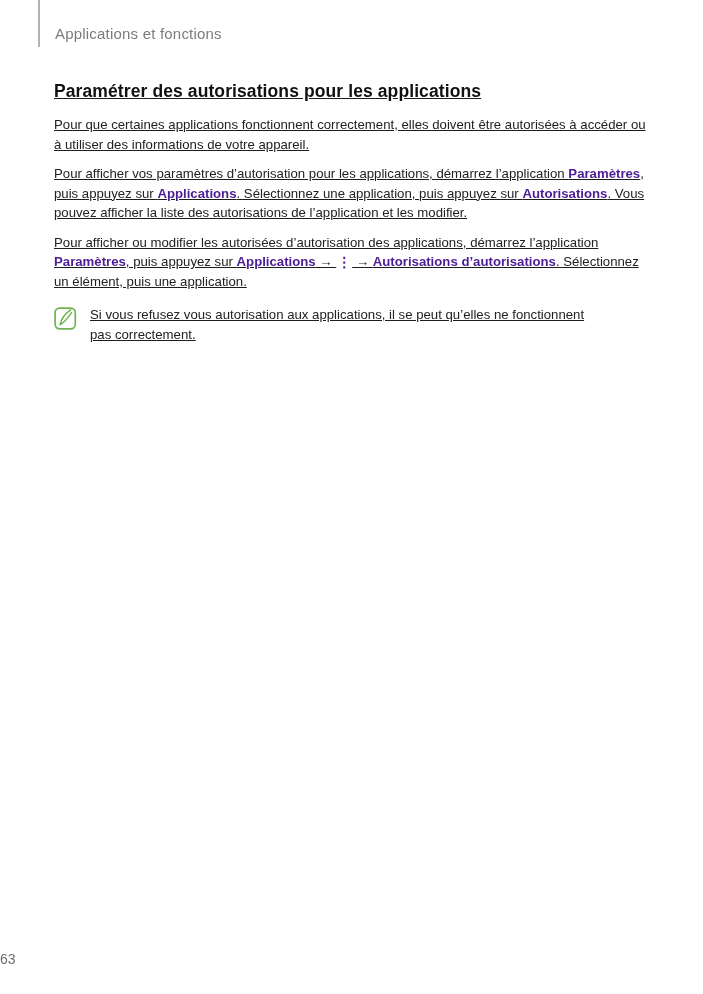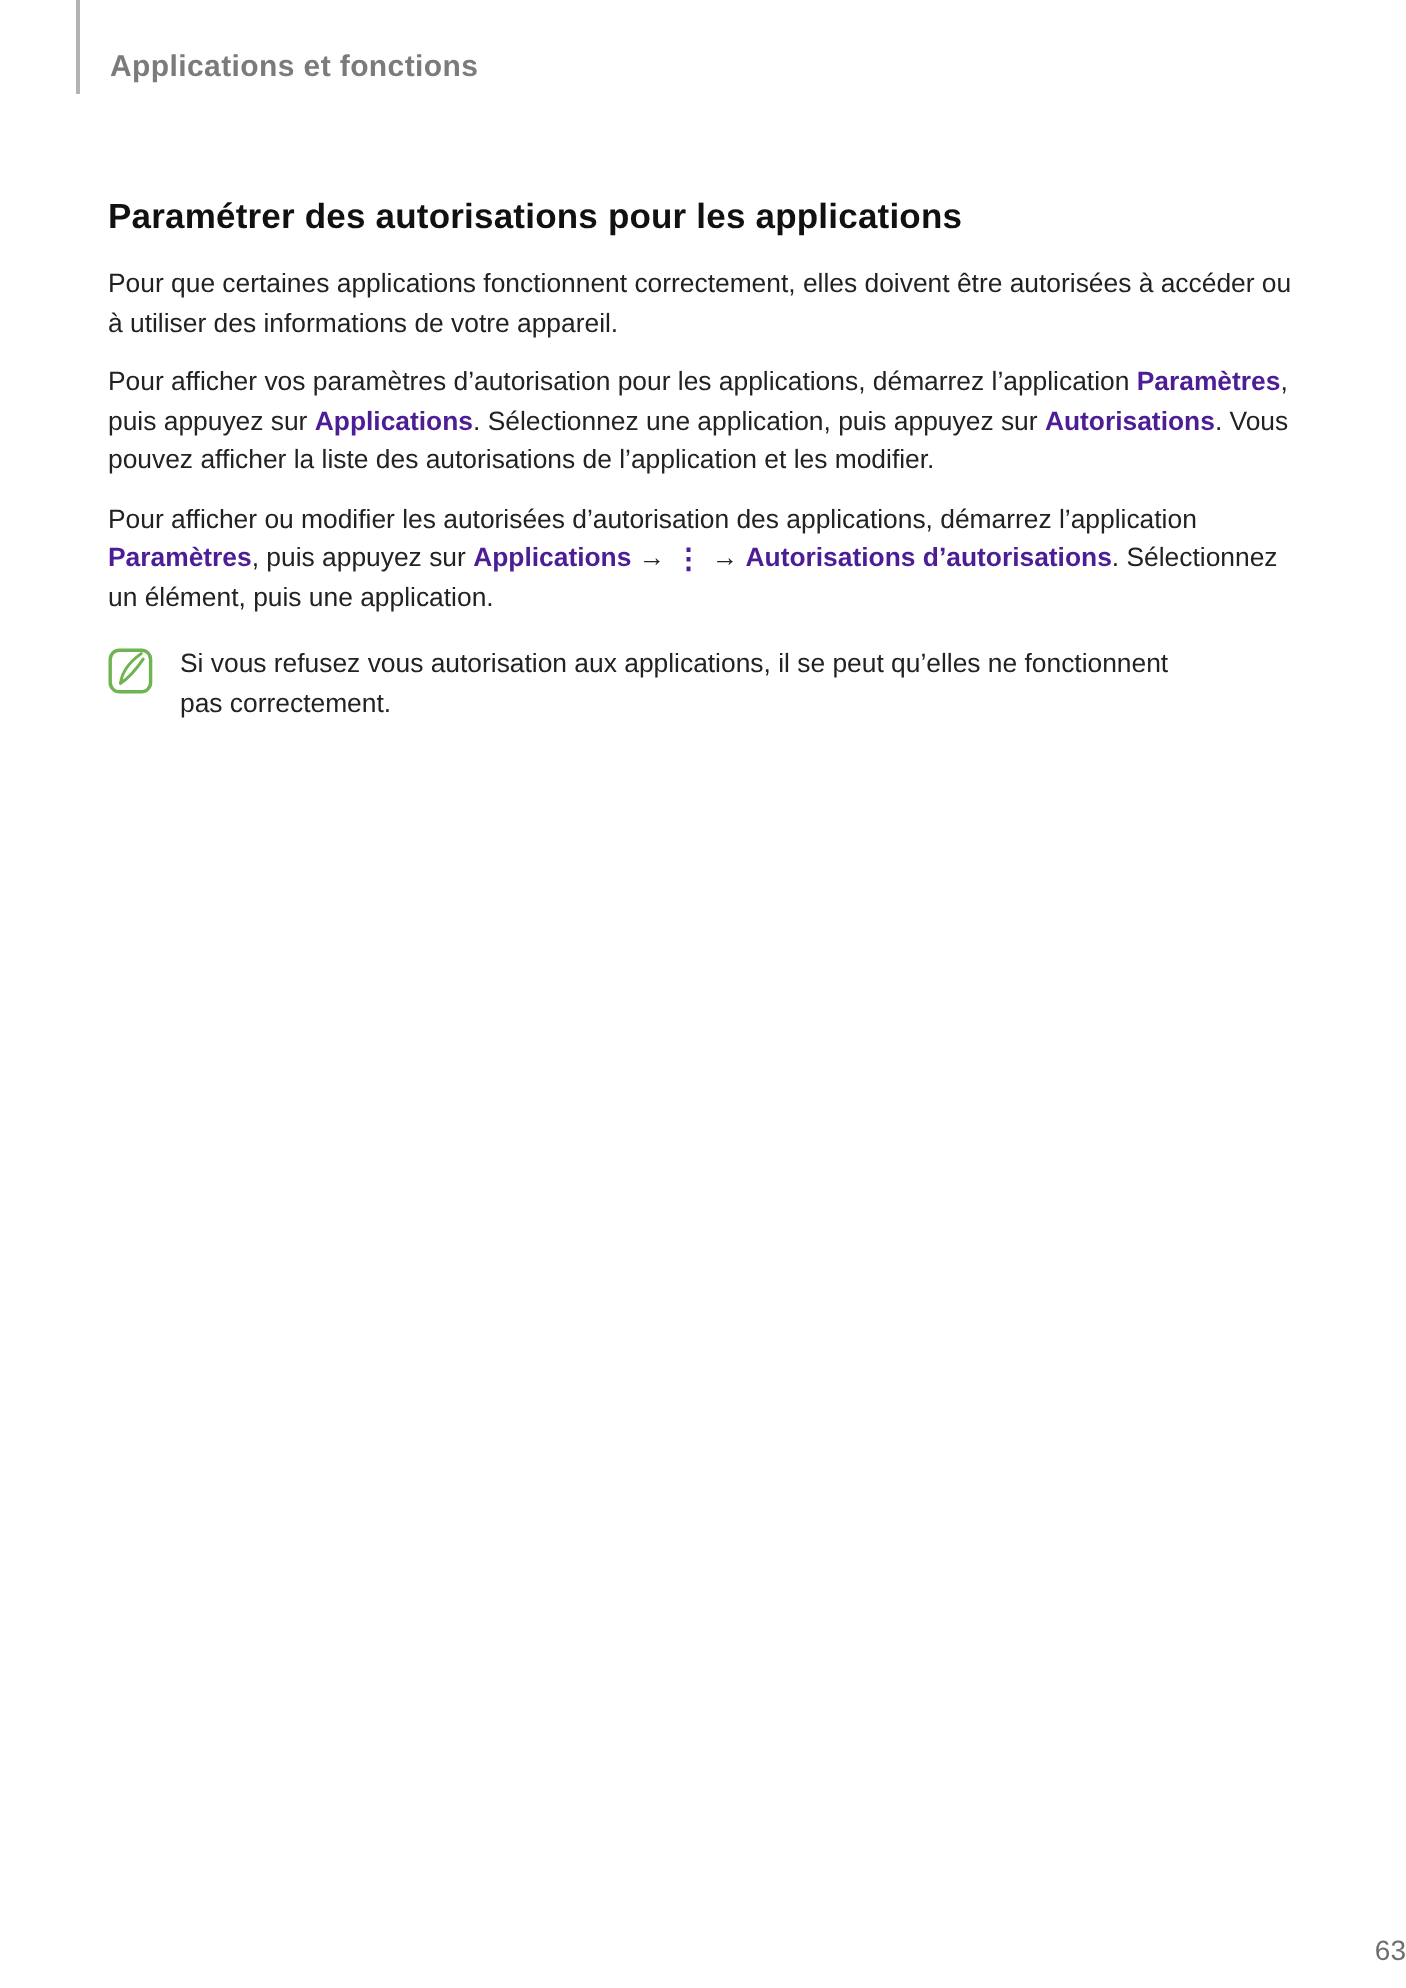--- a/index.html
+++ b/index.html
@@ -23,27 +23,27 @@
     height: 47px;
     background: #b3b3b3;
   }
   .header-text {
     position: absolute;
     left: 55px;
     top: 25px;
     font-size: 15px;
     color: #7b7b7b;
     letter-spacing: 0.2px;
-    font-weight: bold;
   }
   .content {
     position: absolute;
     left: 54px;
-    top: 98px;
+    top: 81px;
     width: 596px;
+    text-decoration: underline;
   }
   .section-heading {
     font-size: 17.5px;
     font-weight: bold;
     color: #111111;
     margin: 0 0 13px 0;
     letter-spacing: 0.1px;
   }
   .para {
     font-size: 13.2px;
@@ -77,24 +77,23 @@
     font-size: 13.2px;
     line-height: 19.5px;
     color: #222222;
     max-width: 500px;
   }
   .page-number {
     position: absolute;
     left: 0;
     top: 951px;
     width: 703px;
-    text-align: right;
+    text-align: left;
     font-size: 14px;
     color: #6e6e6e;
-    margin-top: 16px;
   }
 </style>
 </head>
 <body>
 
 <div class="header-rule"></div>
 <div class="header-text">Applications et fonctions</div>
 
 <div class="content">
   <h1 class="section-heading">Paramétrer des autorisations pour les applications</h1>

